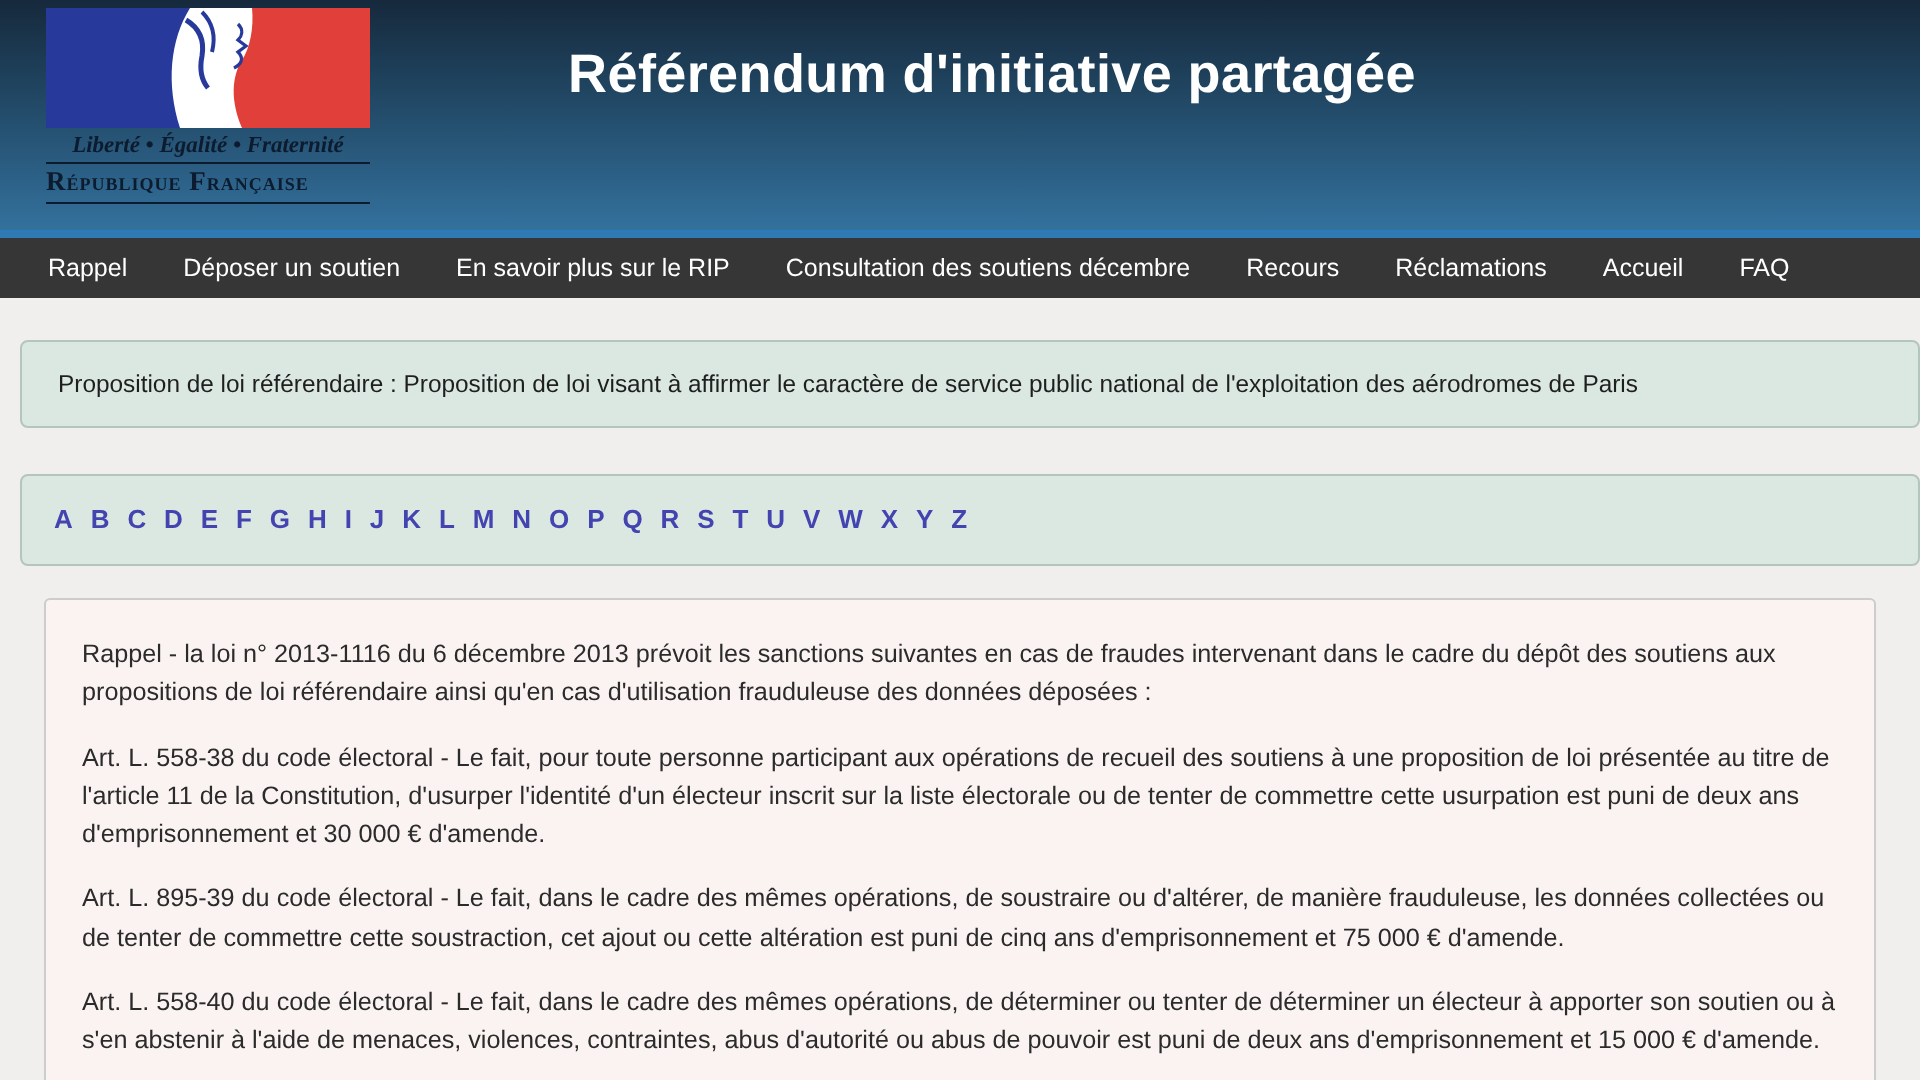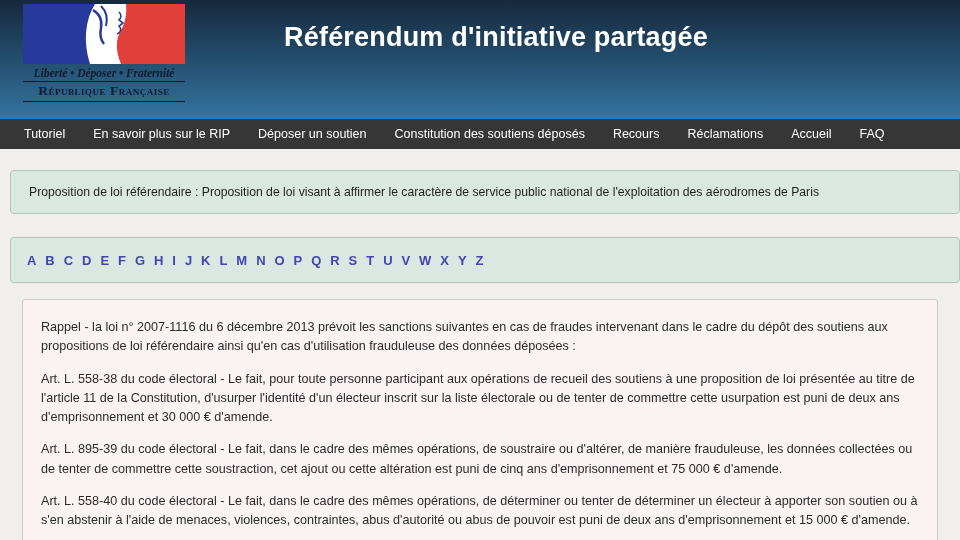--- a/index.html
+++ b/index.html
@@ -32,21 +32,21 @@
     text-align: center;
     padding: 3px 0 2px 0;
     white-space: nowrap;
   }
   .logo-name {
     font-family: "Liberation Serif", serif;
     font-weight: 700;
     font-size: 13.5px;
     letter-spacing: 0.5px;
     color: #0d1b2e;
-    text-align: center;
+    text-align: left;
     border-top: 1.5px solid #0d1b2e;
     border-bottom: 1.5px solid #0d1b2e;
     padding: 1px 0 2px 0;
     font-variant: small-caps;
     white-space: nowrap;
   }
   .header-title {
     position: absolute;
     left: 0; right: 0;
     top: 22px;
@@ -122,31 +122,31 @@
 <div class="header">
   <div class="logo">
     <svg class="logo-flag" viewBox="0 0 162 60" xmlns="http://www.w3.org/2000/svg">
       <rect x="0" y="0" width="81" height="60" fill="#27399b"></rect>
       <rect x="81" y="0" width="81" height="60" fill="#e1403a"></rect>
       <path d="M72 0 C62 16 60 38 67 60 L98 60 C92 46 93 34 98 26 C102 20 104 10 103 0 Z" fill="#ffffff"></path>
       <path d="M70 6 q10 6 8 18 q-2 10 3 16" stroke="#27399b" stroke-width="2.5" fill="none"></path>
       <path d="M78 2 q8 8 5 20" stroke="#27399b" stroke-width="2" fill="none"></path>
       <path d="M96 8 c3 3 2 6 0 8 l4 3 l-4 3 c3 3 2 6 -2 8" stroke="#27399b" stroke-width="1.6" fill="none"></path>
     </svg>
-    <div class="logo-motto">Liberté • Déposer • Fraternité</div>
+    <div class="logo-motto">Liberté • Égalité • Fraternité</div>
     <div class="logo-name">République Française</div>
   </div>
   <div class="header-title">Référendum d'initiative partagée</div>
 </div>
 
 <div class="nav">
-  <a class="nav-item">Tutoriel</a>
+  <a class="nav-item">Rappel</a>
+  <a class="nav-item">Déposer un soutien</a>
   <a class="nav-item">En savoir plus sur le RIP</a>
-  <a class="nav-item">Déposer un soutien</a>
-  <a class="nav-item">Constitution des soutiens déposés</a>
+  <a class="nav-item">Consultation des soutiens décembre</a>
   <a class="nav-item">Recours</a>
   <a class="nav-item">Réclamations</a>
   <a class="nav-item">Accueil</a>
   <a class="nav-item">FAQ</a>
 </div>
 
 <div class="banner">
   <div class="proposition-text">Proposition de loi référendaire : Proposition de loi visant à affirmer le caractère de service public national de l'exploitation des aérodromes de Paris</div>
 </div>
 
@@ -173,18 +173,18 @@
   <a class="alpha-letter">T</a>
   <a class="alpha-letter">U</a>
   <a class="alpha-letter">V</a>
   <a class="alpha-letter">W</a>
   <a class="alpha-letter">X</a>
   <a class="alpha-letter">Y</a>
   <a class="alpha-letter">Z</a>
 </div>
 
 <div class="legal-panel">
-  <p>Rappel - la loi n° 2007-1116 du 6 décembre 2013 prévoit les sanctions suivantes en cas de fraudes intervenant dans le cadre du dépôt des soutiens aux propositions de loi référendaire ainsi qu'en cas d'utilisation frauduleuse des données déposées :</p>
+  <p>Rappel - la loi n° 2013-1116 du 6 décembre 2013 prévoit les sanctions suivantes en cas de fraudes intervenant dans le cadre du dépôt des soutiens aux propositions de loi référendaire ainsi qu'en cas d'utilisation frauduleuse des données déposées :</p>
   <p>Art. L. 558-38 du code électoral - Le fait, pour toute personne participant aux opérations de recueil des soutiens à une proposition de loi présentée au titre de l'article 11 de la Constitution, d'usurper l'identité d'un électeur inscrit sur la liste électorale ou de tenter de commettre cette usurpation est puni de deux ans d'emprisonnement et 30 000 € d'amende.</p>
   <p>Art. L. 895-39 du code électoral - Le fait, dans le cadre des mêmes opérations, de soustraire ou d'altérer, de manière frauduleuse, les données collectées ou de tenter de commettre cette soustraction, cet ajout ou cette altération est puni de cinq ans d'emprisonnement et 75 000 € d'amende.</p>
   <p>Art. L. 558-40 du code électoral - Le fait, dans le cadre des mêmes opérations, de déterminer ou tenter de déterminer un électeur à apporter son soutien ou à s'en abstenir à l'aide de menaces, violences, contraintes, abus d'autorité ou abus de pouvoir est puni de deux ans d'emprisonnement et 15 000 € d'amende.</p>
 
 </div>
 
 </body></html>

